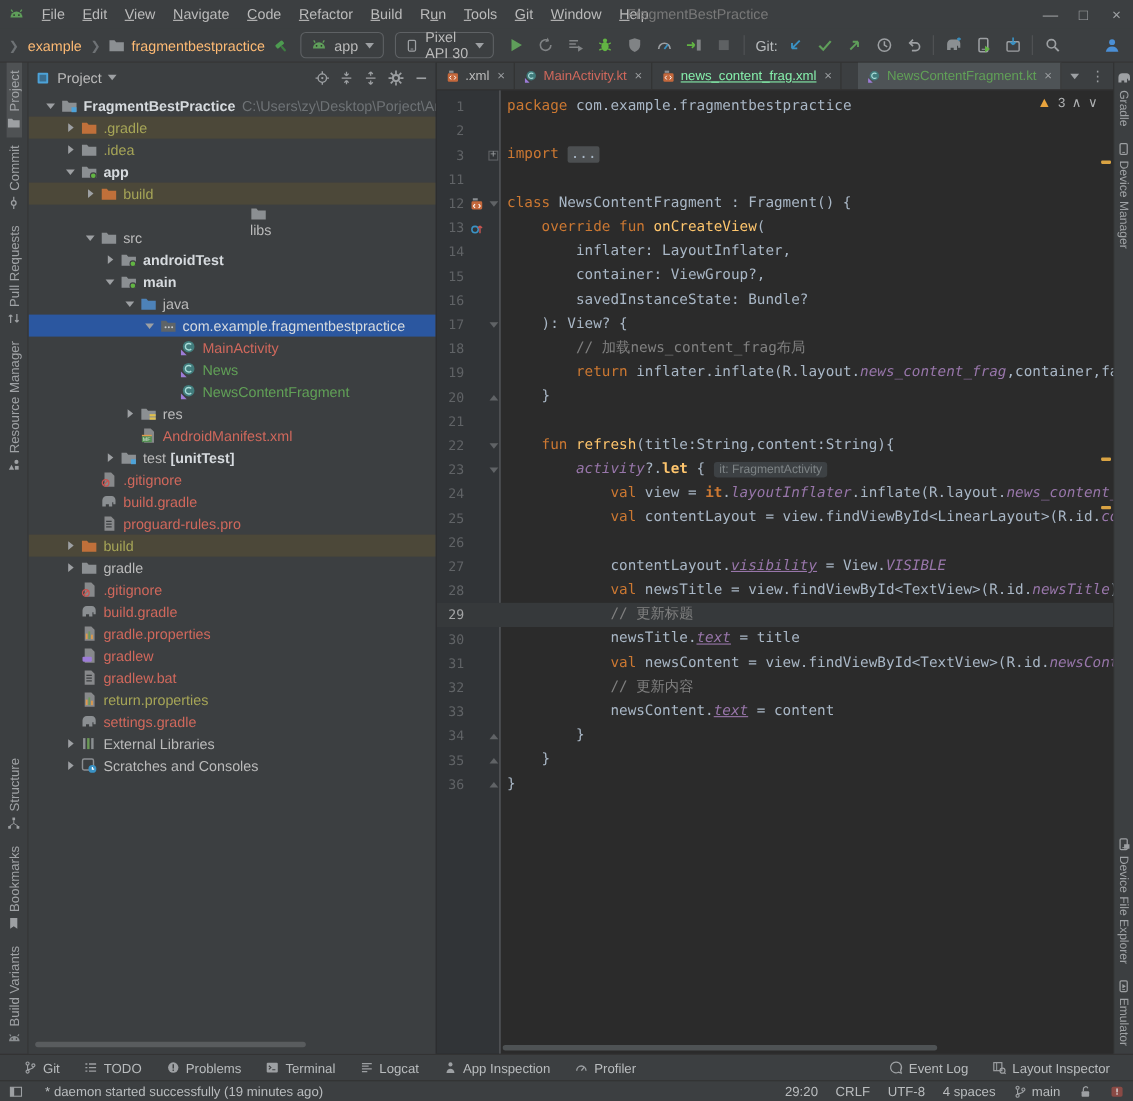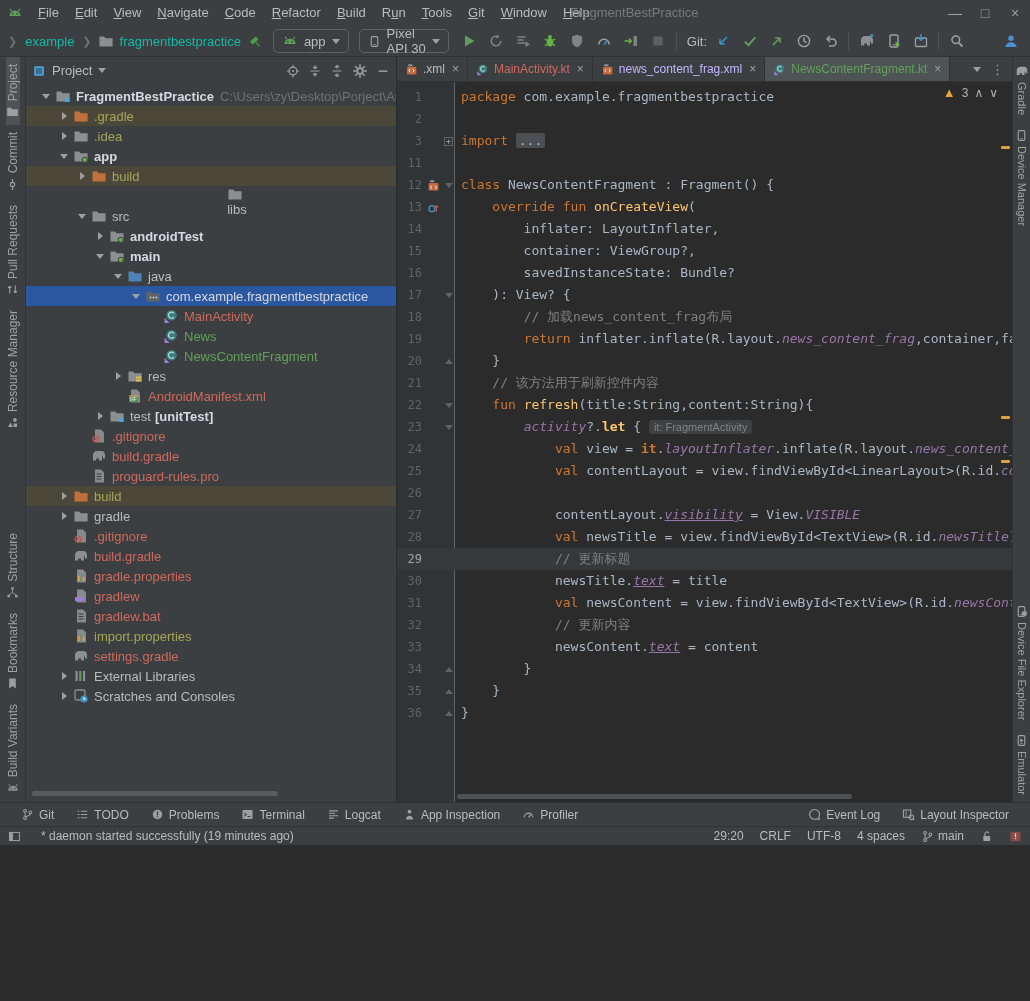--- a/index.html
+++ b/index.html
@@ -1,33 +1,33 @@
 <!DOCTYPE html>
 <html><head>
 <meta charset="utf-8">
 <style>
   * { margin:0; padding:0; box-sizing:border-box; }
   html,body { background:#2b2b2b; }
-  .app { width:1030px; height:845px; background:#3c3f41; position:relative; overflow:hidden;
+  .app { width:1030px; height:1001px; background:#3c3f41; position:relative; overflow:hidden;
          font-family:"Liberation Sans", sans-serif; color:#bbbbbb; font-size:13px;
          display:flex; flex-direction:column; }
   svg { display:block; }
 
   
   .menubar { height:26px; flex:none; display:flex; align-items:center; background:#3c3f41; position:relative; }
   .menubar .logo { width:30px; display:flex; justify-content:center; }
   .menu-item { padding:0 8px; height:26px; line-height:26px; cursor:default; }
   .menu-item u { text-decoration:underline; }
   .win-title { position:absolute; left:570px; top:0; line-height:26px; color:#787878; }
   .win-btns { margin-left:auto; display:flex; }
   .win-btn { width:30px; height:26px; display:flex; align-items:center; justify-content:center; color:#9da0a3; font-size:14px; }
 
   
   .toolbar { height:31px; flex:none; display:flex; align-items:center; padding:0 6px; gap:4px; border-bottom:1px solid #323232; }
-  .crumb { color:#14b8a6; padding:0 2px; }
+  .crumb { color:#fdba74; padding:0 2px; }
   .crumb-sep { color:#6e7275; font-size:11px; padding:0 2px; }
   .combo { display:flex; align-items:center; gap:6px; border:1px solid #5e6164; border-radius:5px; height:24px; padding:0 8px; margin:0 3px; }
   .tbtn { width:27px; height:24px; display:flex; align-items:center; justify-content:center; border-radius:3px; }
   .tsep { width:1px; height:18px; background:#515456; margin:0 4px; }
   .git-label { color:#b9bcbe; padding:0 2px 0 6px; }
   .dd-arrow { width:0; height:0; border-left:4px solid transparent; border-right:4px solid transparent; border-top:5px solid #9da0a3; }
 
   
   .main { flex:1; display:flex; min-height:0; }
   .stripe { flex:none; background:#3c3f41; display:flex; flex-direction:column; align-items:center; }
@@ -57,21 +57,21 @@
   .t-salmon { color:#d0685c; } .t-green { color:#61a057; }
   .t-bold { font-weight:bold; }
   .t-suffix { color:#6e7275; padding-left:6px; }
   .t-suffix-bold { color:#d6dade; font-weight:bold; padding-left:4px; }
   .hscroll { position:absolute; height:5px; border-radius:3px; background:#595c5e; }
 
   
   .editor-col { flex:1; display:flex; flex-direction:column; min-width:0; position:relative; background:#2b2b2b; }
   .tabbar { height:25px; flex:none; background:#3c3f41; border-bottom:1px solid #323232; display:flex; align-items:stretch; }
   .tab { display:flex; align-items:center; gap:5px; padding:0 8px; font-size:12px; border-right:1px solid #323232; }
-  .tab.active { background:#4e5356; }
+  .tab.active { background:#4e5356;margin-left:15px; }
   .tab .close { color:#9da0a3; font-size:12px; padding-left:2px; }
   .tab-end { margin-left:auto; display:flex; align-items:center; gap:10px; padding:0 8px; color:#9da0a3; }
   .editor { flex:1; position:relative; overflow:hidden; font-family:"DejaVu Sans Mono", monospace; font-size:13px; }
   .gutter-bg { position:absolute; left:0; top:0; bottom:0; width:58px; background:#313437; border-right:1px solid #606366; z-index:0; }
   .lines { position:absolute; left:0; right:0; top:4px; z-index:1; }
   .line { height:22px; line-height:22px; display:flex; white-space:pre; }
   .line.hl { background:#36393b; }
   .ln { width:28px; flex:none; text-align:right; color:#606366; font-size:12px; padding-right:3px; }
   .line.hl .ln { color:#a4a5a6; }
   .gic { width:17px; flex:none; display:flex; align-items:center; justify-content:center; }
@@ -706,21 +706,21 @@
           <div class="tree-row" style="padding-left: 30px;">
             <span class="tw-chev"></span>
             <span class="tw-icon">
               <svg width="16" height="16" viewBox="0 0 16 16">
                 <path d="M4 1.5h6l3 3v10H4z" fill="#87898b"></path>
                 <rect x="5" y="8" width="1.6" height="5" fill="#e09b4c"></rect>
                 <rect x="7.4" y="6" width="1.6" height="7" fill="#6a9955"></rect>
                 <rect x="9.8" y="9" width="1.6" height="4" fill="#e09b4c"></rect>
               </svg>
             </span>
-            <span class="tw-label t-olive">import.properties</span>
+            <span class="tw-label t-olive">return.properties</span>
           </div>
           <div class="tree-row" style="padding-left: 30px;">
             <span class="tw-chev"></span>
             <span class="tw-icon">
               <svg width="16" height="16" viewBox="0 0 16 16">
                 <path fill="#8b8f92" d="M2 12.5V7c0-2.3 1.8-4 4-4h4.5c2 0 3.5 1.6 3.5 3.6v3.9h-2V8.6h-1v3.9h-3v-2H5.2v2z"></path>
               </svg>
             </span>
             <span class="tw-label t-salmon">settings.gradle</span>
           </div>
@@ -779,21 +779,21 @@
             <span class="close">×</span>
           </div>
           <div class="tab">
             <span>
               <svg width="13" height="13" viewBox="0 0 16 16">
                 <rect x="2.5" y="4.5" width="11.5" height="9.5" rx="1.5" fill="#c4683c"></rect>
                 <path d="M6.3 7.2L4.6 9.3l1.7 2.1M9.7 7.2l1.7 2.1-1.7 2.1" stroke="#fff" fill="none" stroke-width="1.1"></path>
                 <rect x="4" y="1.5" width="5" height="2.5" fill="#8b8f92"></rect>
               </svg>
             </span>
-            <span style="color: #c4b5fd;">news_content_frag.xml</span>
+            <span style="color: #86efac; text-decoration: underline;">news_content_frag.xml</span>
             <span class="close">×</span>
           </div>
           <div class="tab active">
             <span>
               <svg width="13" height="13" viewBox="0 0 16 16">
                 <circle cx="8.5" cy="7.2" r="5.3" fill="#417c7c"></circle>
                 <path d="M10.8 5.2a3 3 0 1 0 0 4" stroke="#a8dcd8" fill="none" stroke-width="1.3"></path>
                 <path d="M1.5 15V9.8L6.7 15z" fill="#9d7cd8"></path>
               </svg>
             </span>
@@ -821,21 +821,21 @@
                   <circle cx="6" cy="9.5" r="3.6" fill="none" stroke="#3a92c4" stroke-width="1.7"></circle>
                   <path d="M11.5 13.5v-8M11.5 5.5L9.2 7.8M11.5 5.5l2.3 2.3" stroke="#c75450" stroke-width="1.6" fill="none"></path>
                 </svg></span><span class="fld"></span><span class="codetxt"><span class="seg-p">    </span><span class="seg-k">override</span><span class="seg-p"> </span><span class="seg-k">fun</span><span class="seg-p"> </span><span class="seg-f">onCreateView</span><span class="seg-p">(</span></span></div>
             <div class="line"><span class="ln">14</span><span class="gic"></span><span class="fld"></span><span class="codetxt"><span class="seg-p">        inflater: LayoutInflater,</span></span></div>
             <div class="line"><span class="ln">15</span><span class="gic"></span><span class="fld"></span><span class="codetxt"><span class="seg-p">        container: ViewGroup?,</span></span></div>
             <div class="line"><span class="ln">16</span><span class="gic"></span><span class="fld"></span><span class="codetxt"><span class="seg-p">        savedInstanceState: Bundle?</span></span></div>
             <div class="line"><span class="ln">17</span><span class="gic"></span><span class="fld"><span class="fold-down"></span></span><span class="codetxt"><span class="seg-p">    ): View? {</span></span></div>
             <div class="line"><span class="ln">18</span><span class="gic"></span><span class="fld"></span><span class="codetxt"><span class="seg-p">        </span><span class="seg-c">// 加载news_content_frag布局</span></span></div>
             <div class="line"><span class="ln">19</span><span class="gic"></span><span class="fld"></span><span class="codetxt"><span class="seg-p">        </span><span class="seg-k">return</span><span class="seg-p"> inflater.inflate(R.layout.</span><span class="seg-i">news_content_frag</span><span class="seg-p">,container,false)</span></span></div>
             <div class="line"><span class="ln">20</span><span class="gic"></span><span class="fld"><span class="fold-up"></span></span><span class="codetxt"><span class="seg-p">    }</span></span></div>
-            <div class="line"><span class="ln">21</span><span class="gic"></span><span class="fld"></span><span class="codetxt"><span class="seg-p">    </span><span class="seg-c">// 该方法用于刷新控件内容</span></span></div>
+            <div class="line"><span class="ln">21</span><span class="gic"></span><span class="fld"></span></div>
             <div class="line"><span class="ln">22</span><span class="gic"></span><span class="fld"><span class="fold-down"></span></span><span class="codetxt"><span class="seg-p">    </span><span class="seg-k">fun</span><span class="seg-p"> </span><span class="seg-f">refresh</span><span class="seg-p">(title:String,content:String){</span></span></div>
             <div class="line"><span class="ln">23</span><span class="gic"></span><span class="fld"><span class="fold-down"></span></span><span class="codetxt"><span class="seg-p">        </span><span class="seg-i">activity</span><span class="seg-p">?.</span><span class="seg-fb">let</span><span class="seg-p"> { </span><span class="seg-hint">it: FragmentActivity</span></span></div>
             <div class="line"><span class="ln">24</span><span class="gic"></span><span class="fld"></span><span class="codetxt"><span class="seg-p">            </span><span class="seg-k">val</span><span class="seg-p"> view = </span><span class="seg-b">it</span><span class="seg-p">.</span><span class="seg-i">layoutInflater</span><span class="seg-p">.inflate(R.layout.</span><span class="seg-i">news_content_frag</span></span></div>
             <div class="line"><span class="ln">25</span><span class="gic"></span><span class="fld"></span><span class="codetxt"><span class="seg-p">            </span><span class="seg-k">val</span><span class="seg-p"> contentLayout = view.findViewById&lt;LinearLayout&gt;(R.id.</span><span class="seg-i">contentLayout</span></span></div>
             <div class="line"><span class="ln">26</span><span class="gic"></span><span class="fld"></span></div>
             <div class="line"><span class="ln">27</span><span class="gic"></span><span class="fld"></span><span class="codetxt"><span class="seg-p">            contentLayout.</span><span class="seg-iu">visibility</span><span class="seg-p"> = View.</span><span class="seg-i">VISIBLE</span></span></div>
             <div class="line"><span class="ln">28</span><span class="gic"></span><span class="fld"></span><span class="codetxt"><span class="seg-p">            </span><span class="seg-k">val</span><span class="seg-p"> newsTitle = view.findViewById&lt;TextView&gt;(R.id.</span><span class="seg-i">newsTitle</span><span class="seg-p">)</span></span></div>
             <div class="line hl"><span class="ln">29</span><span class="gic"></span><span class="fld"></span><span class="codetxt"><span class="seg-p">            </span><span class="seg-c">// 更新标题</span></span></div>
             <div class="line"><span class="ln">30</span><span class="gic"></span><span class="fld"></span><span class="codetxt"><span class="seg-p">            newsTitle.</span><span class="seg-iu">text</span><span class="seg-p"> = title</span></span></div>
             <div class="line"><span class="ln">31</span><span class="gic"></span><span class="fld"></span><span class="codetxt"><span class="seg-p">            </span><span class="seg-k">val</span><span class="seg-p"> newsContent = view.findViewById&lt;TextView&gt;(R.id.</span><span class="seg-i">newsContent</span></span></div>

